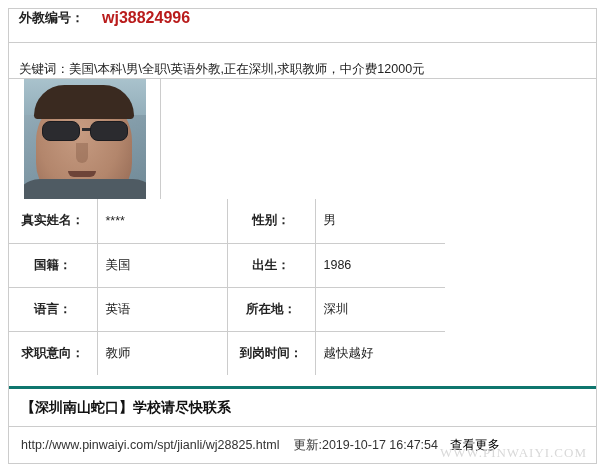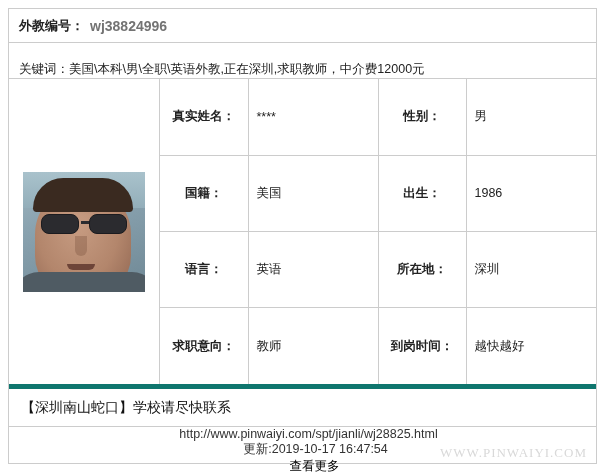--- a/index.html
+++ b/index.html
@@ -20,49 +20,49 @@
     top: 8px;
     width: 589px;
     height: 456px;
     border: 1px solid #cccccc;
     box-sizing: border-box;
     background: #fff;
   }
   .row-header {
     height: 34px;
     display: flex;
-    align-items: center;
     padding-left: 10px;
     border-bottom: 1px solid #cccccc;
     box-sizing: border-box;
     font-size: 13px;
     font-weight: bold;
     color: #222;
   }
   .row-header .code {
-    margin-left: 6px;
-    font-size: 14px;
-    font-weight: bold;
-    color: #737373;
+    margin-left: 18px;
+    font-size: 16px;
+    font-weight: bold;
+    color: #b91c1c;
   }
   .row-keywords {
     height: 36px;
     display: flex;
     align-items: flex-end;
     padding-left: 10px;
     border-bottom: 1px solid #cccccc;
     box-sizing: border-box;
     font-size: 12.5px;
     color: #222;
   }
   .body-area {
     display: flex;
     height: 310px;
-    border-bottom: 5px solid #0f766e;
-    box-sizing: border-box;
+    border-bottom: 3px solid #0f766e;
+    box-sizing: border-box;
+    flex-direction: column;
   }
   .photo-cell {
     width: 152px;
     border-right: 1px solid #cccccc;
     box-sizing: border-box;
     display: flex;
     align-items: center;
     justify-content: center;
   }
   .photo {
@@ -173,32 +173,31 @@
   table.info tr td:last-child { border-right: none; }
 
   .row-contact {
     height: 38px;
     display: flex;
     align-items: center;
     padding-left: 12px;
     border-bottom: 1px solid #cccccc;
     box-sizing: border-box;
     font-size: 14px;
-    font-weight: normal;
+    font-weight: bold;
     color: #111;
   }
   .row-url {
     height: 36px;
     display: flex;
     align-items: center;
     padding-left: 12px;
     box-sizing: border-box;
     font-size: 12.5px;
     color: #333;
-    flex-direction: column;
   }
   .row-url a {
     color: #333;
     text-decoration: none;
   }
   .row-url .updated {
     margin-left: 14px;
     color: #333;
   }
   .row-url .more {

